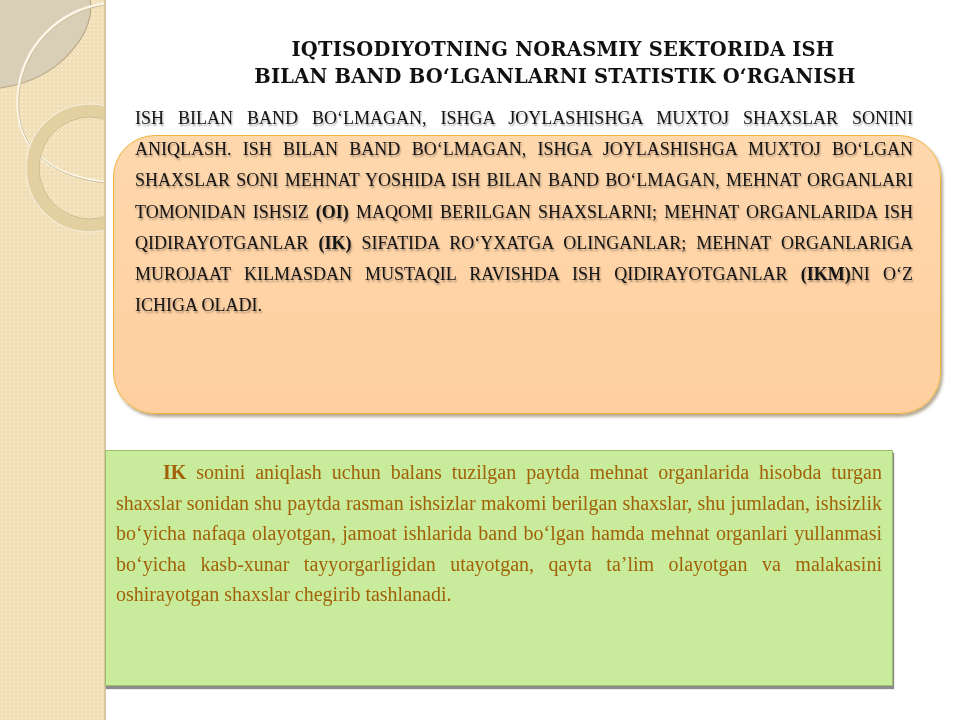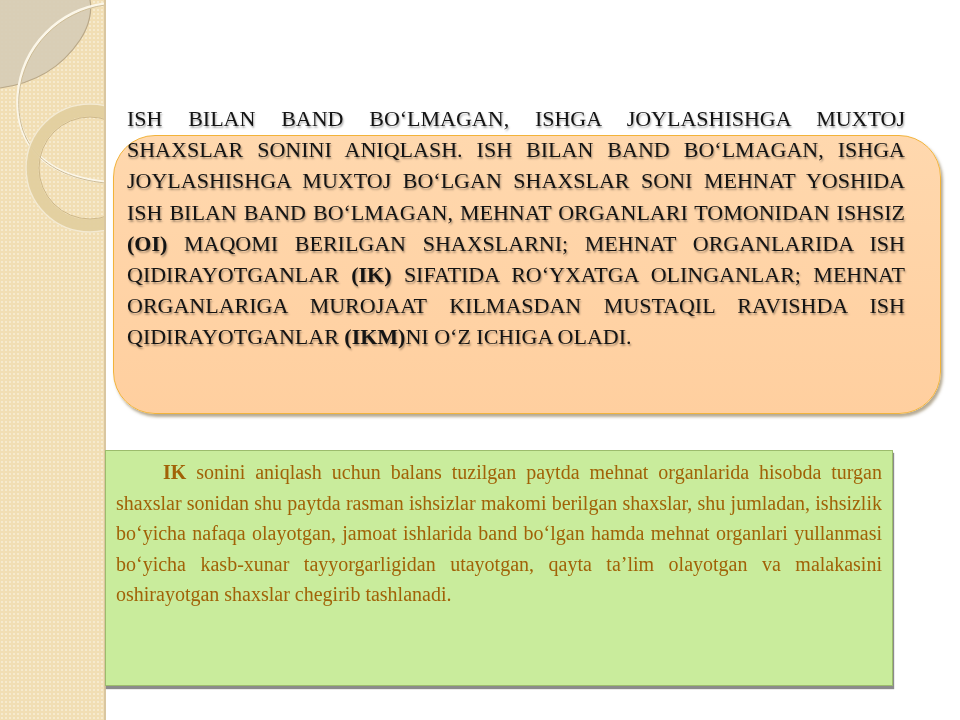--- a/index.html
+++ b/index.html
@@ -10,22 +10,22 @@
     background-size:4px 4px;
     border-right:2px solid #d9c6a0; }
   .side-panel svg { position:absolute; left:0; top:0; }
   .title { position:absolute; left:150px; top:36px; width:810px; text-align:center;
     font-family:"DejaVu Serif", serif; font-weight:bold; font-size:19.5px; line-height:27px; color:#111; letter-spacing:0.2px; }
   .title .l1 { display:block; padding-left:16px; }
   .orange-box { position:absolute; left:113px; top:135px; width:826px; height:277px;
     background:linear-gradient(180deg,#ffd8ae 0%,#ffcf9f 100%);
     border:1.5px solid #f2b33a; border-radius:42px;
     box-shadow:2px 3px 3px rgba(120,100,60,0.55); }
-  .orange-text { position:absolute; left:127px; top:103px; width:778px;
-    font-size:22px; line-height:31.2px; text-align:justify; text-align-last:left; color:#141414;
+  .orange-text { position:absolute; left:135px; top:103px; width:778px;
+    font-size:18px; line-height:31.2px; text-align:justify; text-align-last:left; color:#141414;
     text-shadow:1px 2px 2px rgba(0,0,0,0.35); }
   .orange-text b { font-weight:bold; }
   .green-box { position:absolute; left:105px; top:450px; width:786px; height:234px;
     background:#c9ec9c;
     border:1px solid #9cbc6c;
     box-shadow:1px 3px 1px rgba(100,100,100,0.75); }
   .green-text { position:absolute; left:116px; top:457px; width:766px;
     font-size:20px; line-height:30.5px; text-align:justify; text-align-last:left; color:#a16207; }
   .green-text .indent { display:inline-block; width:47px; }
 </style>
@@ -38,19 +38,21 @@
     <path d="M0,88 C30,84 60,70 80,40 C90,25 92,10 90,0" fill="none" stroke="#b9a888" stroke-width="1.2"></path>
     <path d="M104,4 C60,10 22,45 18,95 C15,140 40,175 104,182" fill="none" stroke="#fbf6e8" stroke-width="3"></path>
     <path d="M104,4 C60,10 22,45 18,95 C15,140 40,175 104,182" fill="none" stroke="#cdbb94" stroke-width="1" transform="translate(1,1)"></path>
     <circle cx="90" cy="168" r="58" fill="none" stroke="#e2cf9f" stroke-width="13" opacity="0.95"></circle>
     <circle cx="90" cy="168" r="64" fill="none" stroke="#f4ead2" stroke-width="1.5"></circle>
     <circle cx="90" cy="168" r="51" fill="none" stroke="#cdb88a" stroke-width="1"></circle>
   </svg>
 </div>
 
 <div class="title">
+  <span class="l1">IQTISODIYOTNING NORASMIY SEKTORIDA ISH</span>
+  <span>BILAN BAND BO‘LGANLARNI STATISTIK O‘RGANISH</span>
 </div>
 
 <div class="orange-box"></div>
 <div class="orange-text"><span>ISH BILAN BAND BO‘LMAGAN, ISHGA JOYLASHISHGA MUXTOJ SHAXSLAR SONINI ANIQLASH. ISH BILAN BAND BO‘LMAGAN, ISHGA JOYLASHISHGA MUXTOJ BO‘LGAN SHAXSLAR SONI MEHNAT YOSHIDA ISH BILAN BAND BO‘LMAGAN, MEHNAT ORGANLARI TOMONIDAN ISHSIZ </span><b>(OI)</b><span> MAQOMI BERILGAN SHAXSLARNI; MEHNAT ORGANLARIDA ISH QIDIRAYOTGANLAR </span><b>(IK)</b><span> SIFATIDA RO‘YXATGA OLINGANLAR; MEHNAT ORGANLARIGA MUROJAAT KILMASDAN MUSTAQIL RAVISHDA ISH QIDIRAYOTGANLAR </span><b>(IKM)</b><span>NI O‘Z ICHIGA OLADI.</span></div>
 
 <div class="green-box"></div>
 <div class="green-text"><span class="indent"></span><b>IK</b><span> sonini aniqlash uchun balans tuzilgan paytda mehnat organlarida hisobda turgan shaxslar sonidan shu paytda rasman ishsizlar makomi berilgan shaxslar, shu jumladan, ishsizlik bo‘yicha nafaqa olayotgan, jamoat ishlarida band bo‘lgan hamda mehnat organlari yullanmasi bo‘yicha kasb-xunar tayyorgarligidan utayotgan, qayta ta’lim olayotgan va malakasini oshirayotgan shaxslar chegirib tashlanadi.</span></div>
 
 </body></html>

